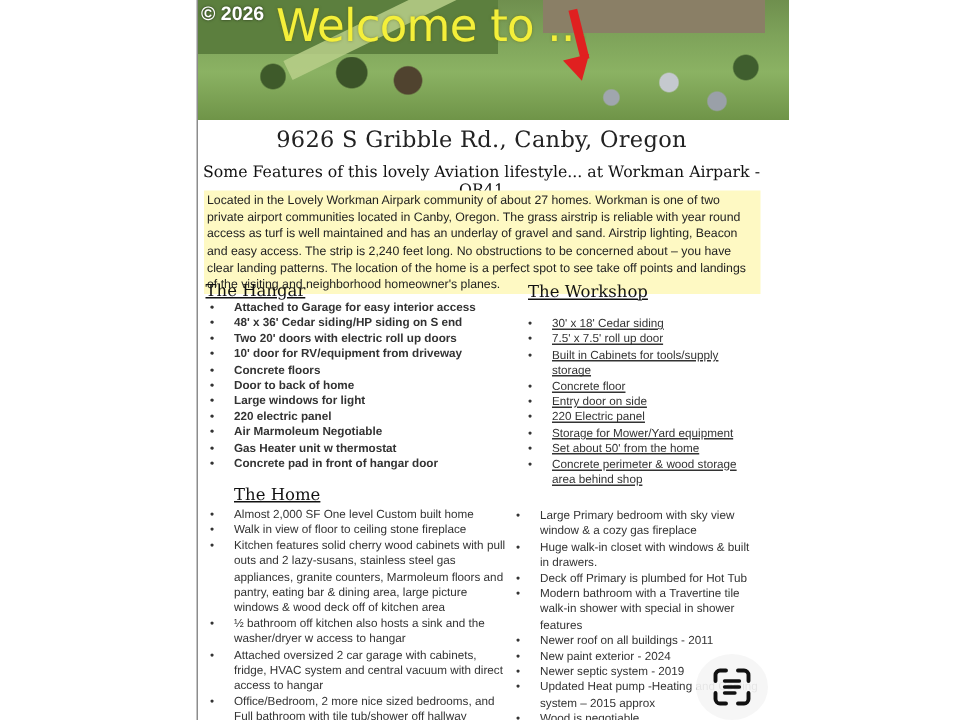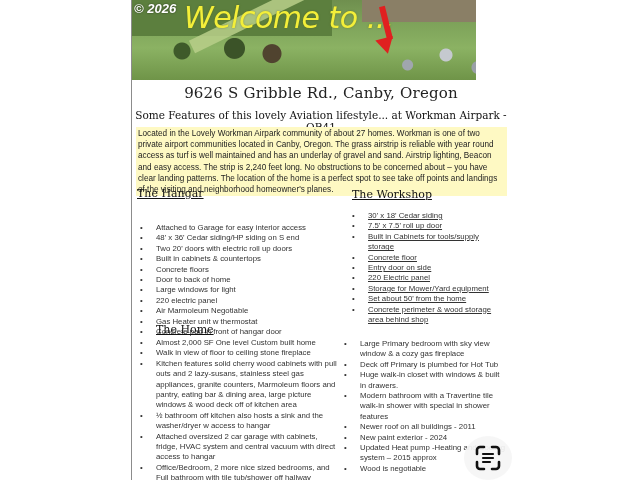--- a/index.html
+++ b/index.html
@@ -1,21 +1,21 @@
 <!DOCTYPE html>
 <html><head>
 <meta charset="utf-8">
 <style>
   html, body { margin:0; padding:0; }
   body { width:640px; height:480px; background:#ffffff; position:relative; overflow:hidden; font-family:"Liberation Sans", sans-serif; }
   .page { position:absolute; left:131px; top:0; width:378px; height:480px; background:#fff; border-left:1px solid #8c8c8c; }
-  .hero { position:absolute; left:0; top:0; width:344px; height:80px; overflow:hidden;
+  .hero { position:absolute; left:0; top:0; width:394px; height:80px; overflow:hidden;
     background:
       linear-gradient(160deg, transparent 0 55%, rgba(255,255,255,0) 55%),
-      linear-gradient(180deg, #6f8f4e 0%, #7ea35a 30%, #8bb263 60%, #6f9448 100%); font-style: italic; }
+      linear-gradient(180deg, #6f8f4e 0%, #7ea35a 30%, #8bb263 60%, #6f9448 100%); }
   .hero .field1 { position:absolute; left:0; top:0; width:200px; height:36px; background:#5c7f3e; }
   .hero .field2 { position:absolute; left:230px; top:0; width:148px; height:22px; background:#8a7f66; }
   .hero .strip { position:absolute; left:60px; top:40px; width:380px; height:14px; background:#b9cf8a; transform:rotate(-26deg); transform-origin:left center; opacity:.85; }
   .hero .trees { position:absolute; left:20px; top:38px; width:150px; height:26px; background:radial-gradient(circle at 20% 50%, #3e5a2a 0 8px, transparent 9px), radial-gradient(circle at 55% 40%, #3b5328 0 10px, transparent 11px), radial-gradient(circle at 80% 60%, #50432f 0 9px, transparent 10px); }
   .hero .houses { position:absolute; left:250px; top:30px; width:128px; height:50px; background:
       radial-gradient(circle at 20% 70%, #a0a6ae 0 5px, transparent 6px),
       radial-gradient(circle at 50% 50%, #c5c9cf 0 6px, transparent 7px),
       radial-gradient(circle at 75% 75%, #9aa0a8 0 6px, transparent 7px),
       radial-gradient(circle at 90% 30%, #3f5e2e 0 8px, transparent 9px); }
   .hero .copyright { position:absolute; left:2px; top:1px; color:#fff; font-weight:bold; font-size:13px; text-shadow:0 0 2px rgba(0,0,0,.6); }
@@ -48,25 +48,25 @@
     <div class="welcome">Welcome to ...</div>
     <div class="arrow"></div>
     <div class="arrow-head"></div>
   </div>
 
   <div class="address">9626 S Gribble Rd., Canby, Oregon</div>
   <div class="subtitle">Some Features of this lovely Aviation lifestyle... at Workman Airpark - OR41</div>
   <div class="intro">Located in the Lovely Workman Airpark community of about 27 homes.  Workman is one of two private airport communities located in Canby, Oregon.  The grass airstrip is reliable with year round access as turf is well maintained and has an underlay of gravel and sand. Airstrip lighting, Beacon and easy access.  The strip is 2,240 feet long.  No obstructions to be concerned about – you have clear landing patterns.  The location of the home is a perfect spot to see take off points and landings of the visiting and neighborhood homeowner's planes.</div>
 
   <div class="section-title" style="left:5px; top:187px;">The Hangar</div>
-  <ul class="list" id="hangar-list" style="left:0; top:223px; width:200px;">
+  <ul class="list" id="hangar-list" style="left:0; top:200px; width:200px;font-weight:bold;">
       <li>Attached to Garage for easy interior access</li>
       <li>48' x 36' Cedar siding/HP siding on S end</li>
       <li>Two 20' doors with electric roll up doors</li>
-      <li>Built in cabinets &amp; countertops</li>
+      <li>10' door for RV/equipment from driveway</li>
       <li>Concrete floors</li>
       <li>Door to back of home</li>
       <li>Large windows for light</li>
       <li>220 electric panel</li>
       <li>Air Marmoleum Negotiable</li>
       <li>Gas Heater unit w thermostat</li>
       <li>Concrete pad in front of hangar door</li>
     </ul>
 
   <div class="section-title" style="left:220px; top:188px;">The Workshop</div>
@@ -86,25 +86,26 @@
   <ul class="list" id="home-left-list" style="left:0; top:338px; width:208px;">
       <li>Almost 2,000 SF One level Custom built home</li>
       <li>Walk in view of floor to ceiling stone fireplace</li>
       <li>Kitchen features solid cherry wood cabinets with pull outs and 2 lazy-susans, stainless steel gas appliances, granite counters, Marmoleum floors and pantry, eating bar &amp; dining area, large picture windows &amp; wood deck off of kitchen area</li>
       <li>½ bathroom off kitchen also hosts a sink and the washer/dryer w access to hangar</li>
       <li>Attached oversized 2 car garage with cabinets, fridge, HVAC system and central vacuum with direct access to hangar</li>
       <li>Office/Bedroom, 2 more nice sized bedrooms, and Full bathroom with tile tub/shower off hallway</li>
     </ul>
   <ul class="list" id="home-right-list" style="left:204px; top:339px; width:170px;">
       <li>Large Primary bedroom with sky view window &amp; a cozy gas fireplace</li>
+      <li>Huge walk-in closet with windows &amp; built in drawers.</li>
       <li>Deck off Primary is plumbed for Hot Tub</li>
-      <li>Huge walk-in closet with windows &amp; built in drawers.</li>
       <li>Modern bathroom with a Travertine tile walk-in shower with special in shower features</li>
       <li>Newer roof on all buildings - 2011</li>
       <li>New paint exterior - 2024</li>
+      <li>Newer septic system - 2019</li>
       <li>Updated Heat pump -Heating and Cooling system – 2015 approx</li>
       <li>Wood is negotiable</li>
     </ul>
 </div>
 
 <div class="ocr-btn">
   <svg width="26" height="26" viewBox="0 0 26 26">
     <path d="M2 9 V5 A3 3 0 0 1 5 2 H9" fill="none" stroke="#111" stroke-width="2.6" stroke-linecap="round"></path>
     <path d="M17 2 H21 A3 3 0 0 1 24 5 V9" fill="none" stroke="#111" stroke-width="2.6" stroke-linecap="round"></path>
     <path d="M2 17 V21 A3 3 0 0 0 5 24 H9" fill="none" stroke="#111" stroke-width="2.6" stroke-linecap="round"></path>

